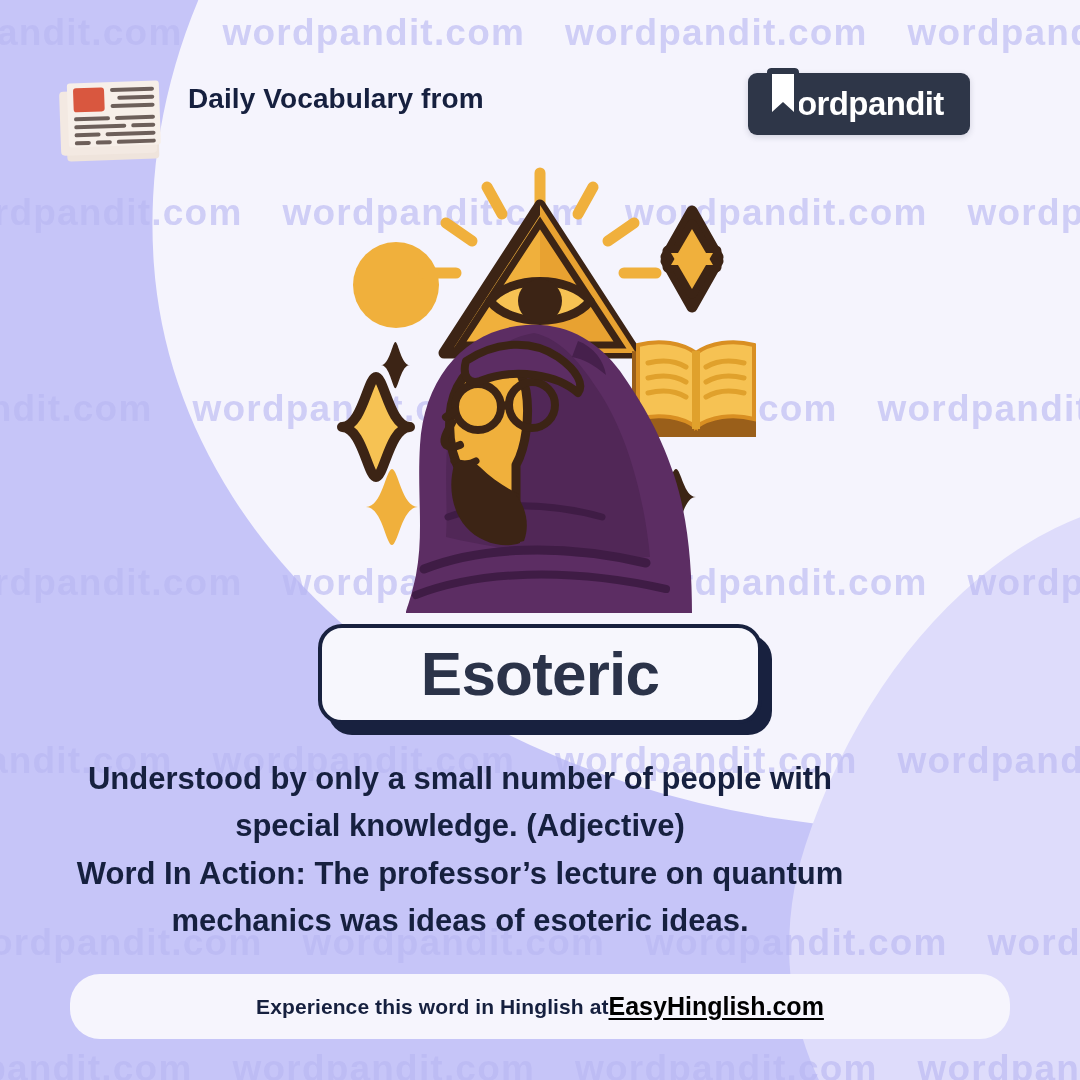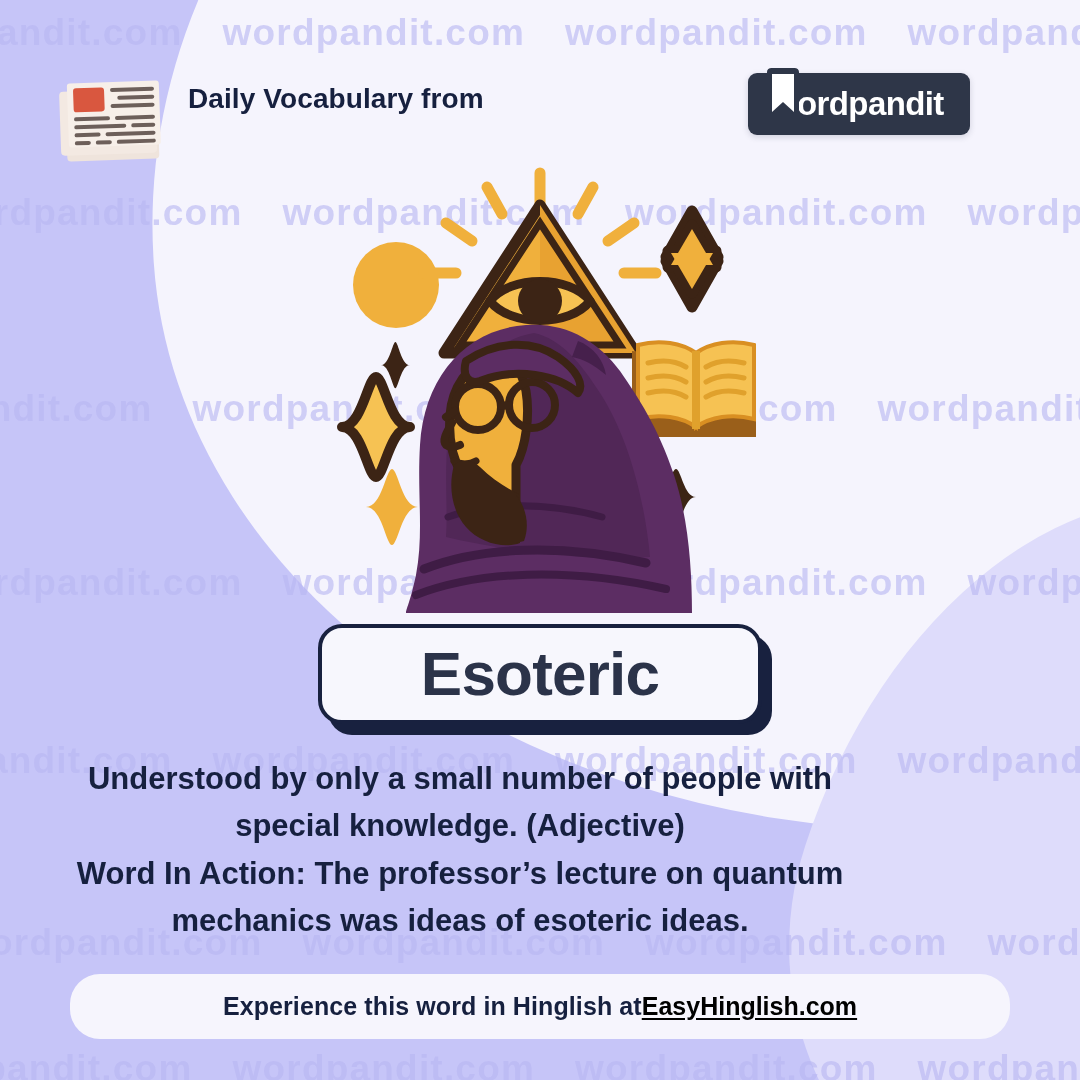--- a/index.html
+++ b/index.html
@@ -114,21 +114,21 @@
   
   #footer-bar {
     position:absolute; left:70px; top:974px;
     width:940px; height:65px;
     background:#f6f5fd;
     border-radius:30px;
     display:flex; align-items:center; justify-content:center;
     z-index:6;
   }
   #footer-text {
-    font-size:25px; font-weight:700; color:#16203f; letter-spacing:.1px;
+    font-size:21px; font-weight:700; color:#16203f; letter-spacing:.1px;
   }
   #footer-link {
     font-size:25px; font-weight:700; color:#000000;
     text-underline-offset:3px;
   }
 </style>
 </head>
 <body>
 
 <div id="bg-layer">

